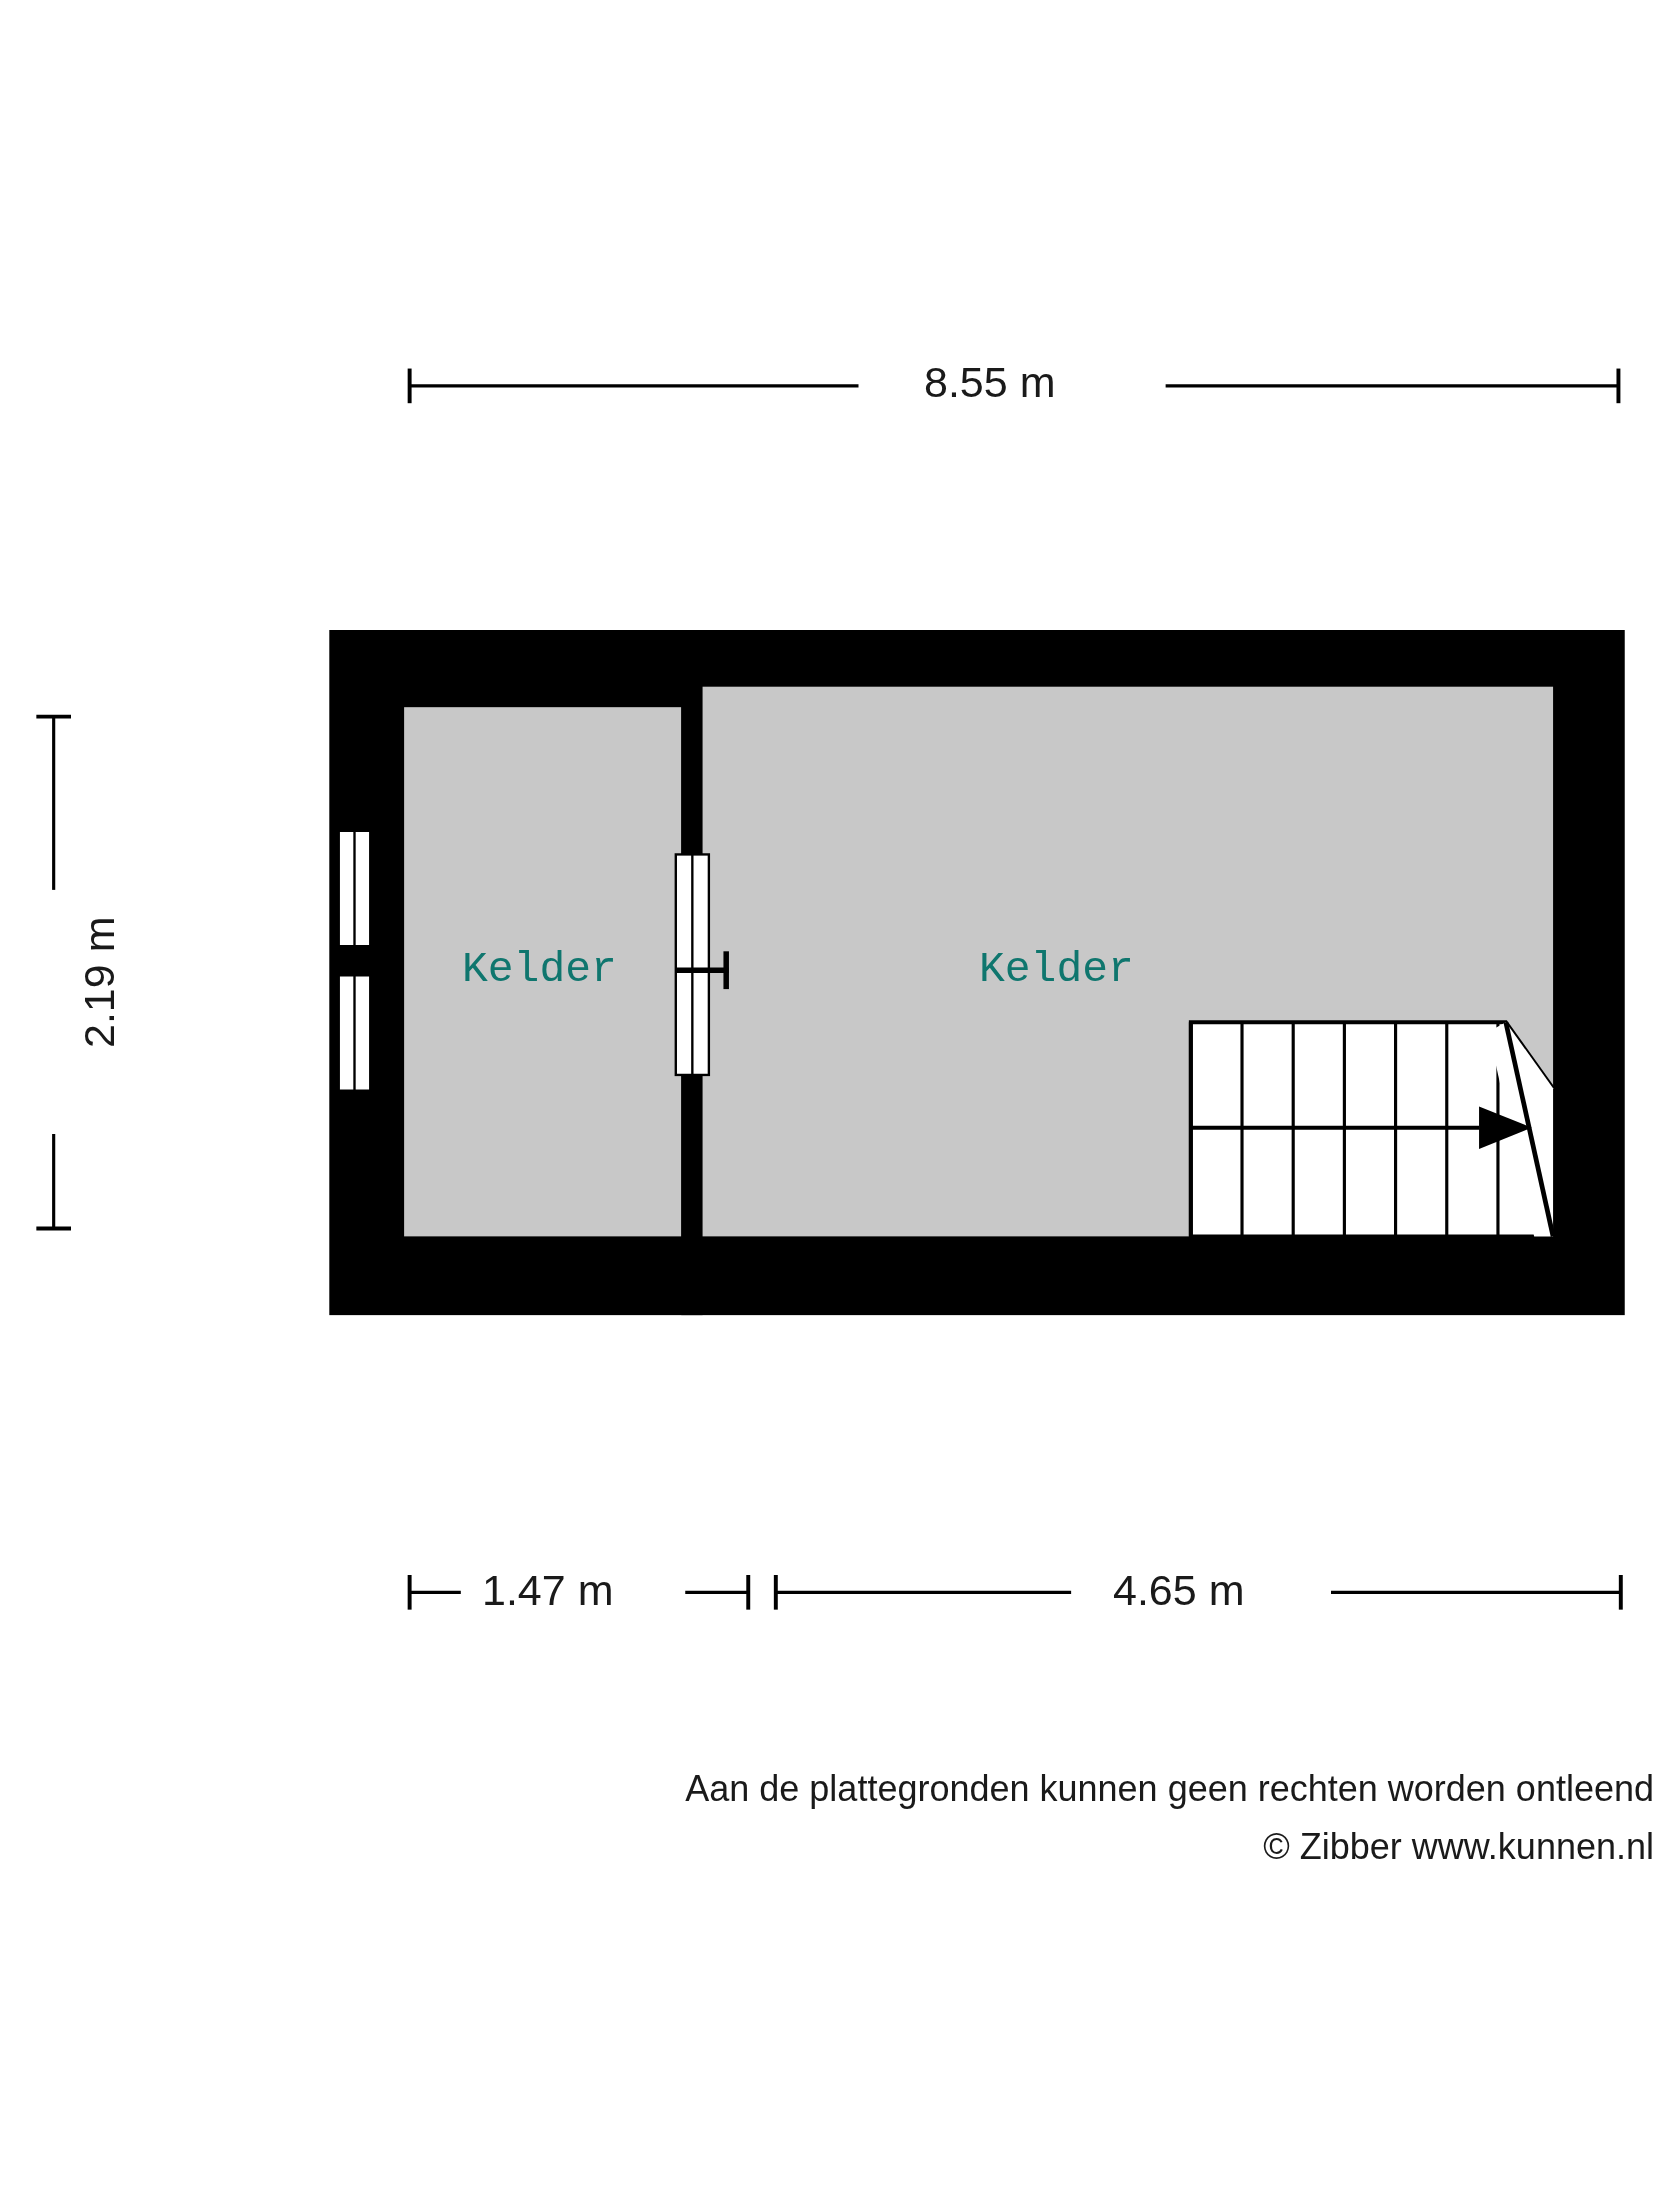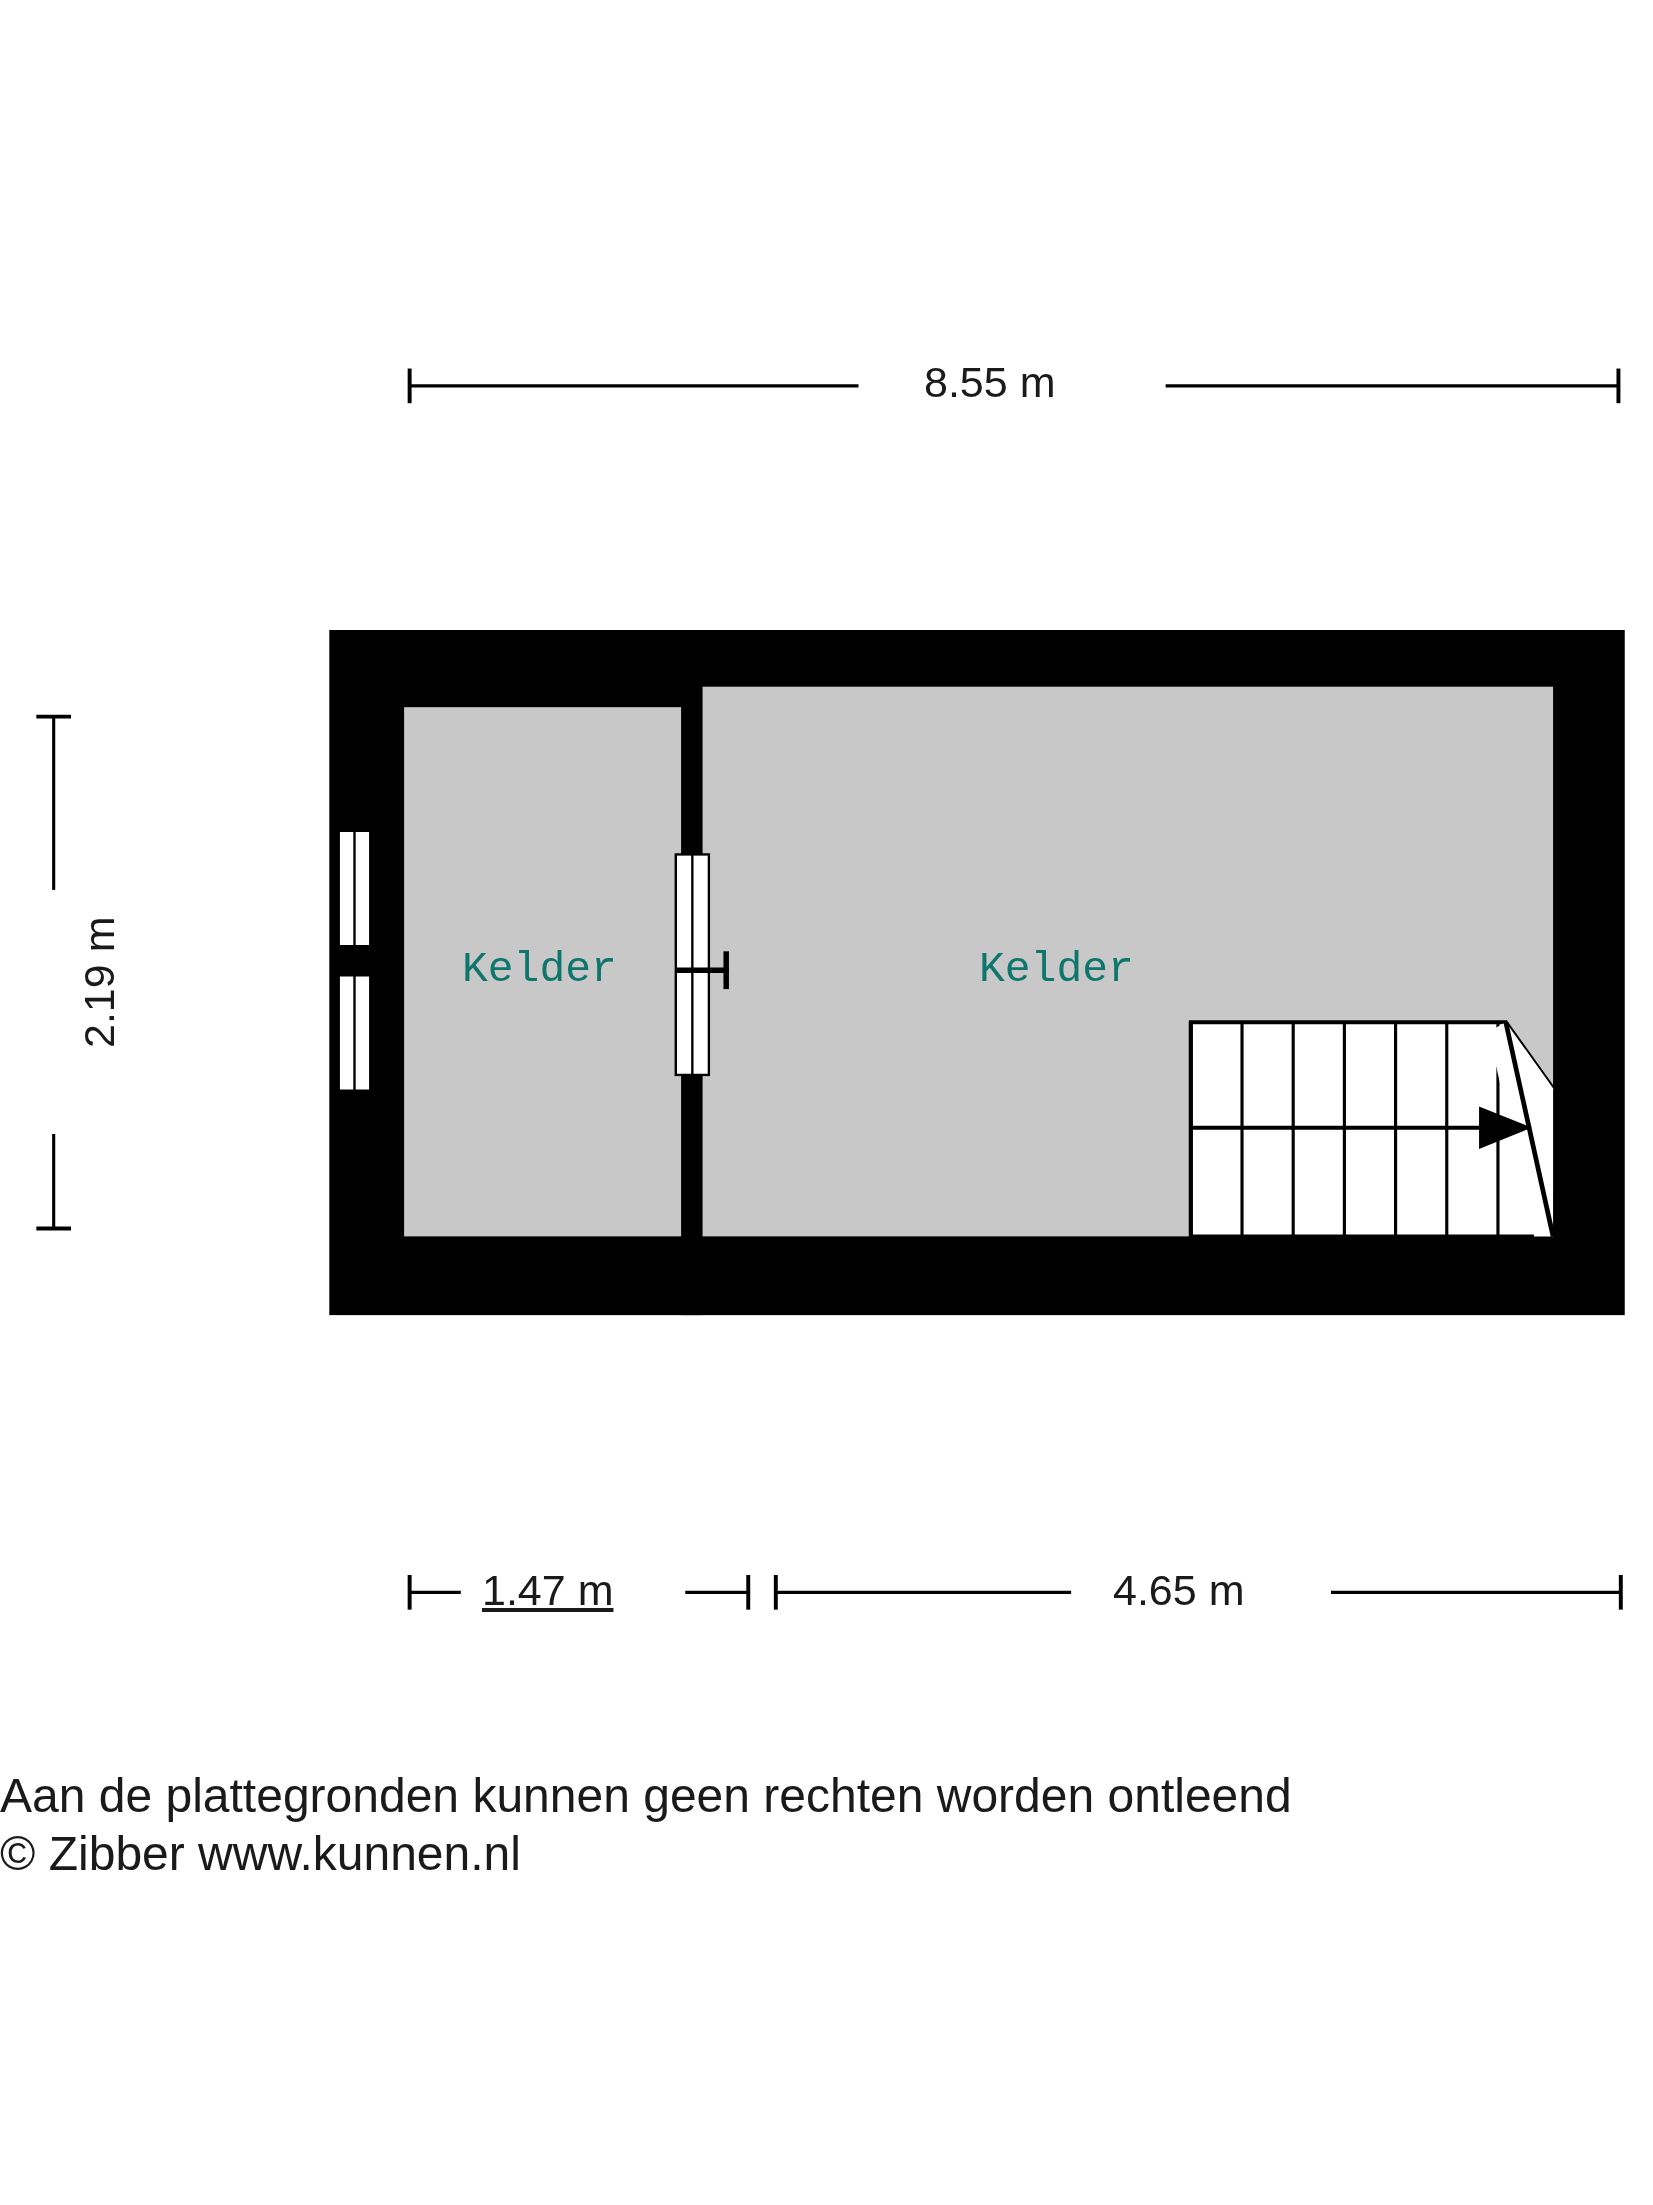--- a/index.html
+++ b/index.html
@@ -41,22 +41,22 @@
     font-size: 43px;
     font-family: "Liberation Sans", sans-serif;
     color: #1a1a1a;
     white-space: nowrap;
     transform-origin: 0 0;
     transform: rotate(-90deg);
   }
   .footer-line {
     position: absolute;
     width: 1654px;
-    text-align: left;
-    font-size: 48px;
+    text-align: right;
+    font-size: 36px;
     font-family: "Liberation Sans", sans-serif;
     color: #1a1a1a;
     white-space: nowrap;
   }
 </style>
 </head>
 <body>
 
 <div>
 
@@ -132,21 +132,21 @@
       <line x1="1512" y1="1432" x2="1878" y2="1432" stroke="#000000" stroke-width="5"></line>
       <polygon points="1878,1405 1945,1432 1878,1459" fill="#000000"></polygon>
     </g>
 
   </svg>
 
   <div class="dim-label" style="left:924px; top:358px;">8.55 m</div>
 
   <div class="vert-label" style="left:75px; top:1048px;">2.19 m</div>
 
-  <div class="dim-label" style="left:482px; top:1566px;text-decoration:underline;">1.47 m</div>
+  <div class="dim-label" style="left:482px; top:1566px;">1.47 m</div>
 
   <div class="dim-label" style="left:1113px; top:1566px;">4.65 m</div>
 
   <div class="room-label" style="left:462px; top:945px;">Kelder</div>
 
   <div class="room-label" style="left:979px; top:945px;">Kelder</div>
 
   <div class="footer-line" style="left:0px; top:1768px;">Aan de plattegronden kunnen geen rechten worden ontleend</div>
 
   <div class="footer-line" style="left:0px; top:1826px;">© Zibber www.kunnen.nl</div>

